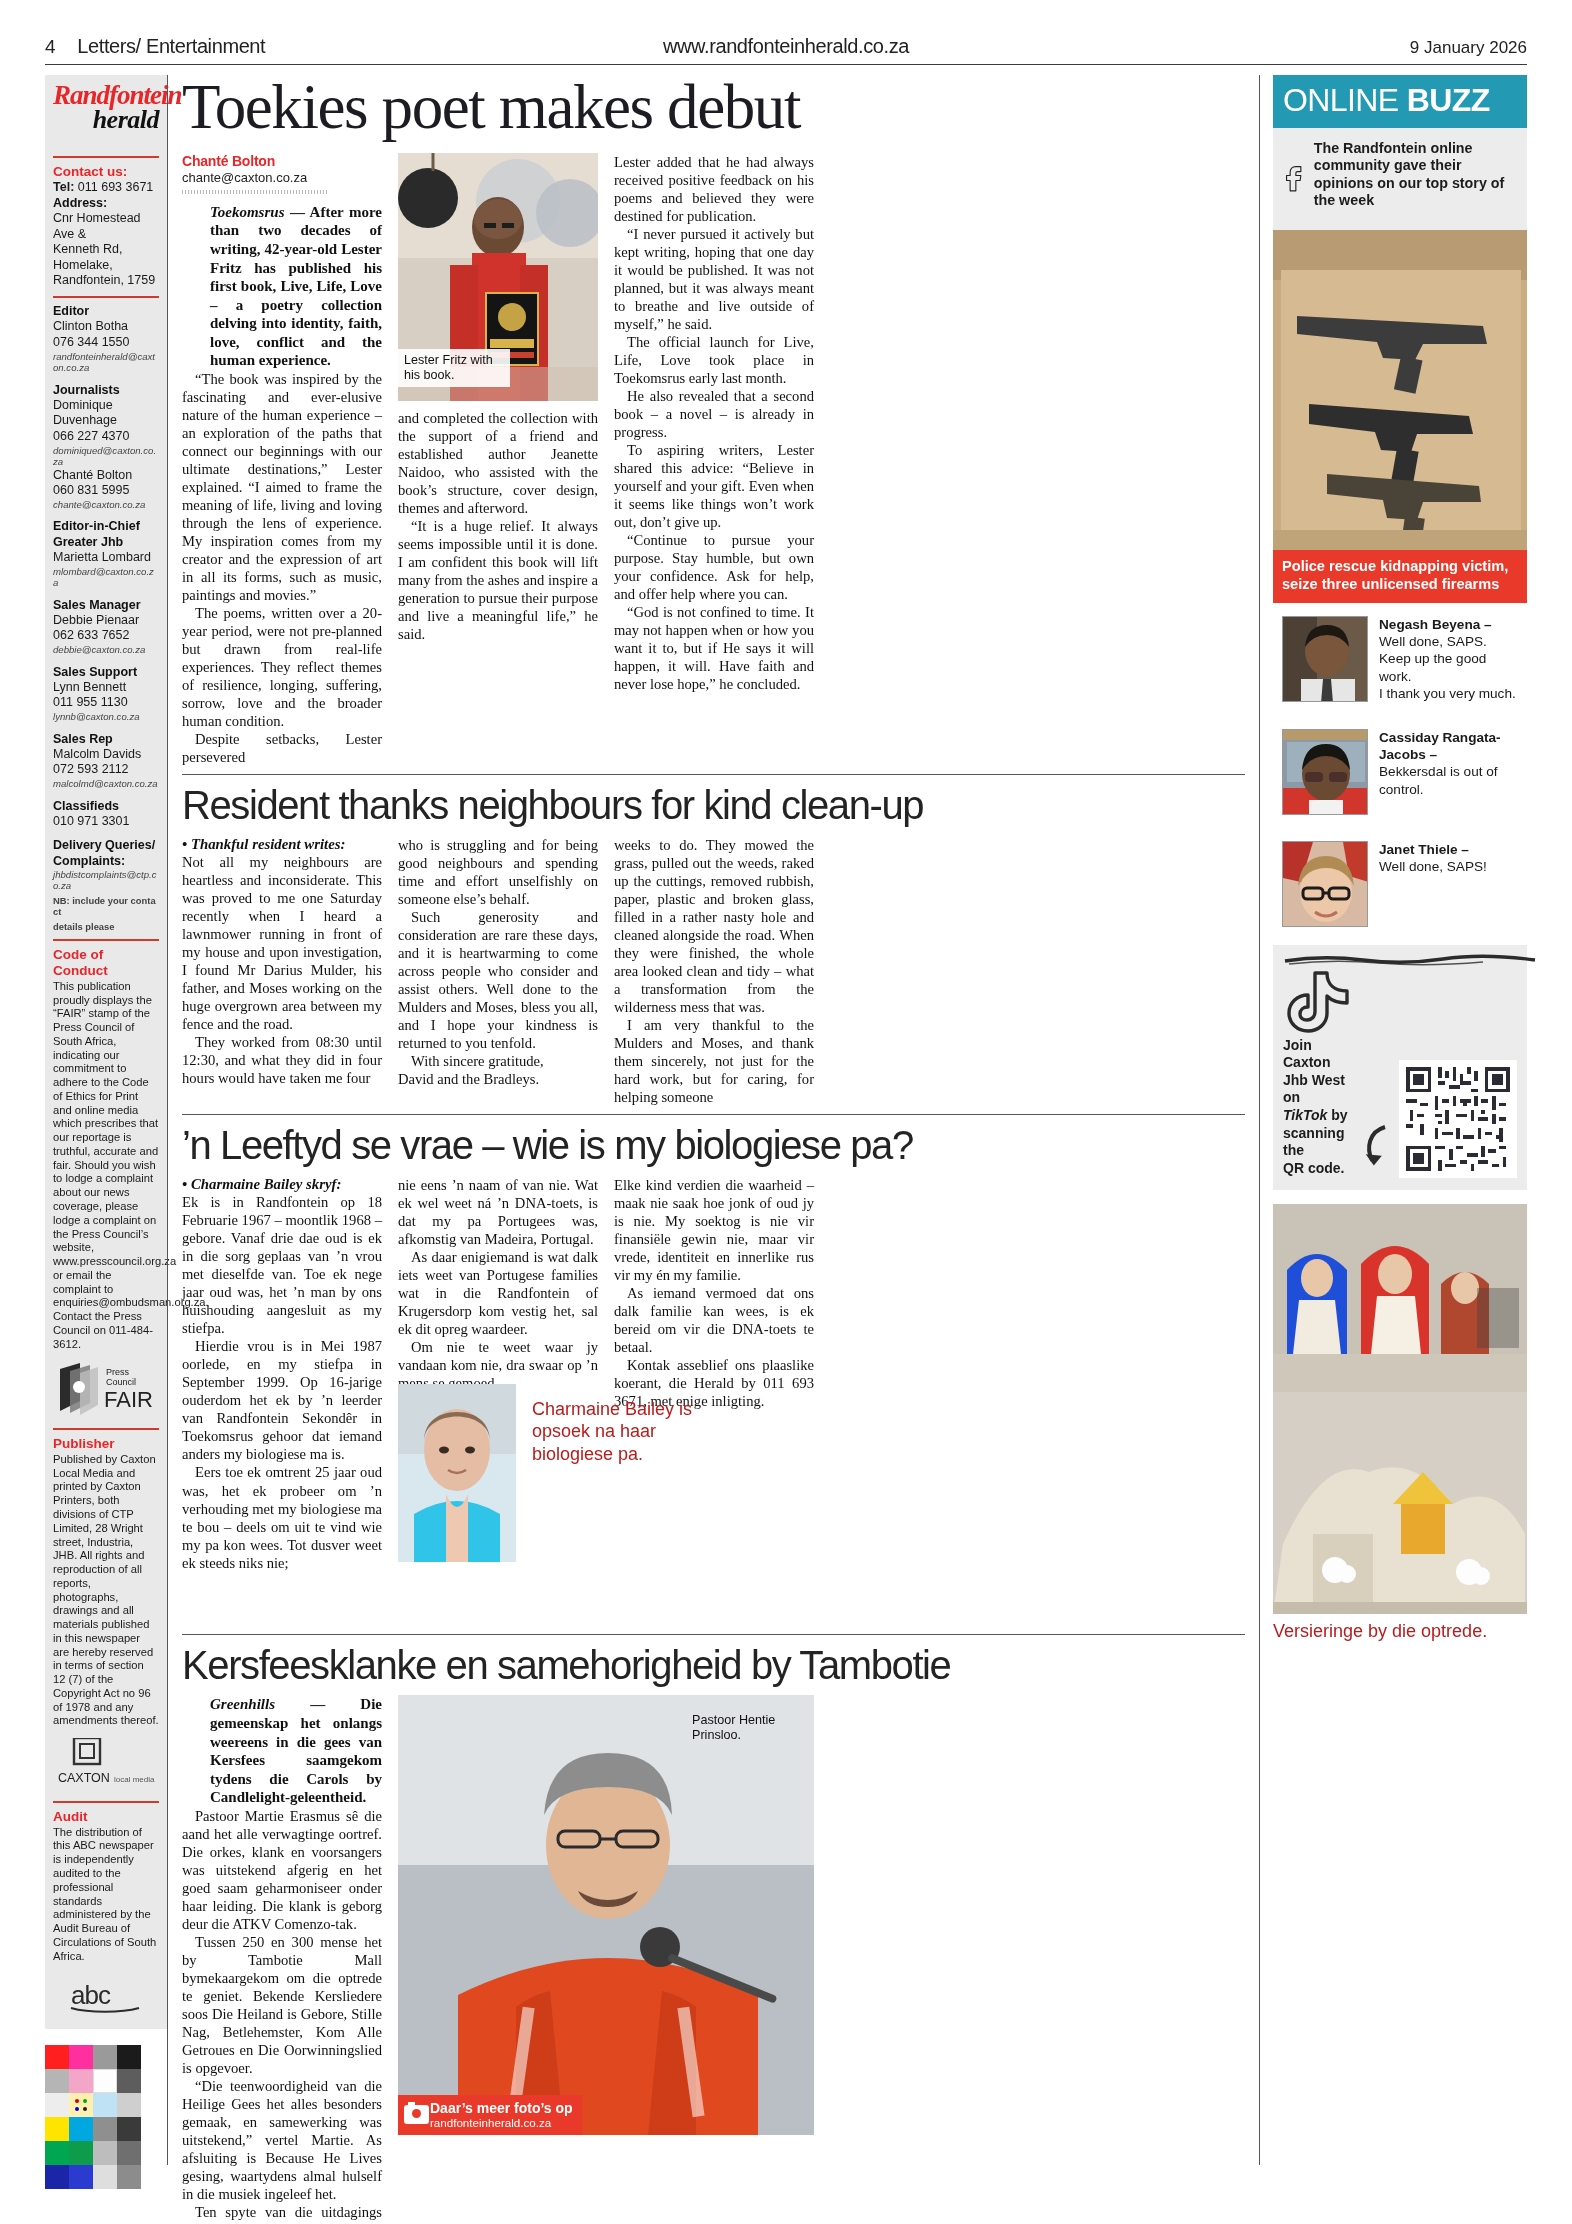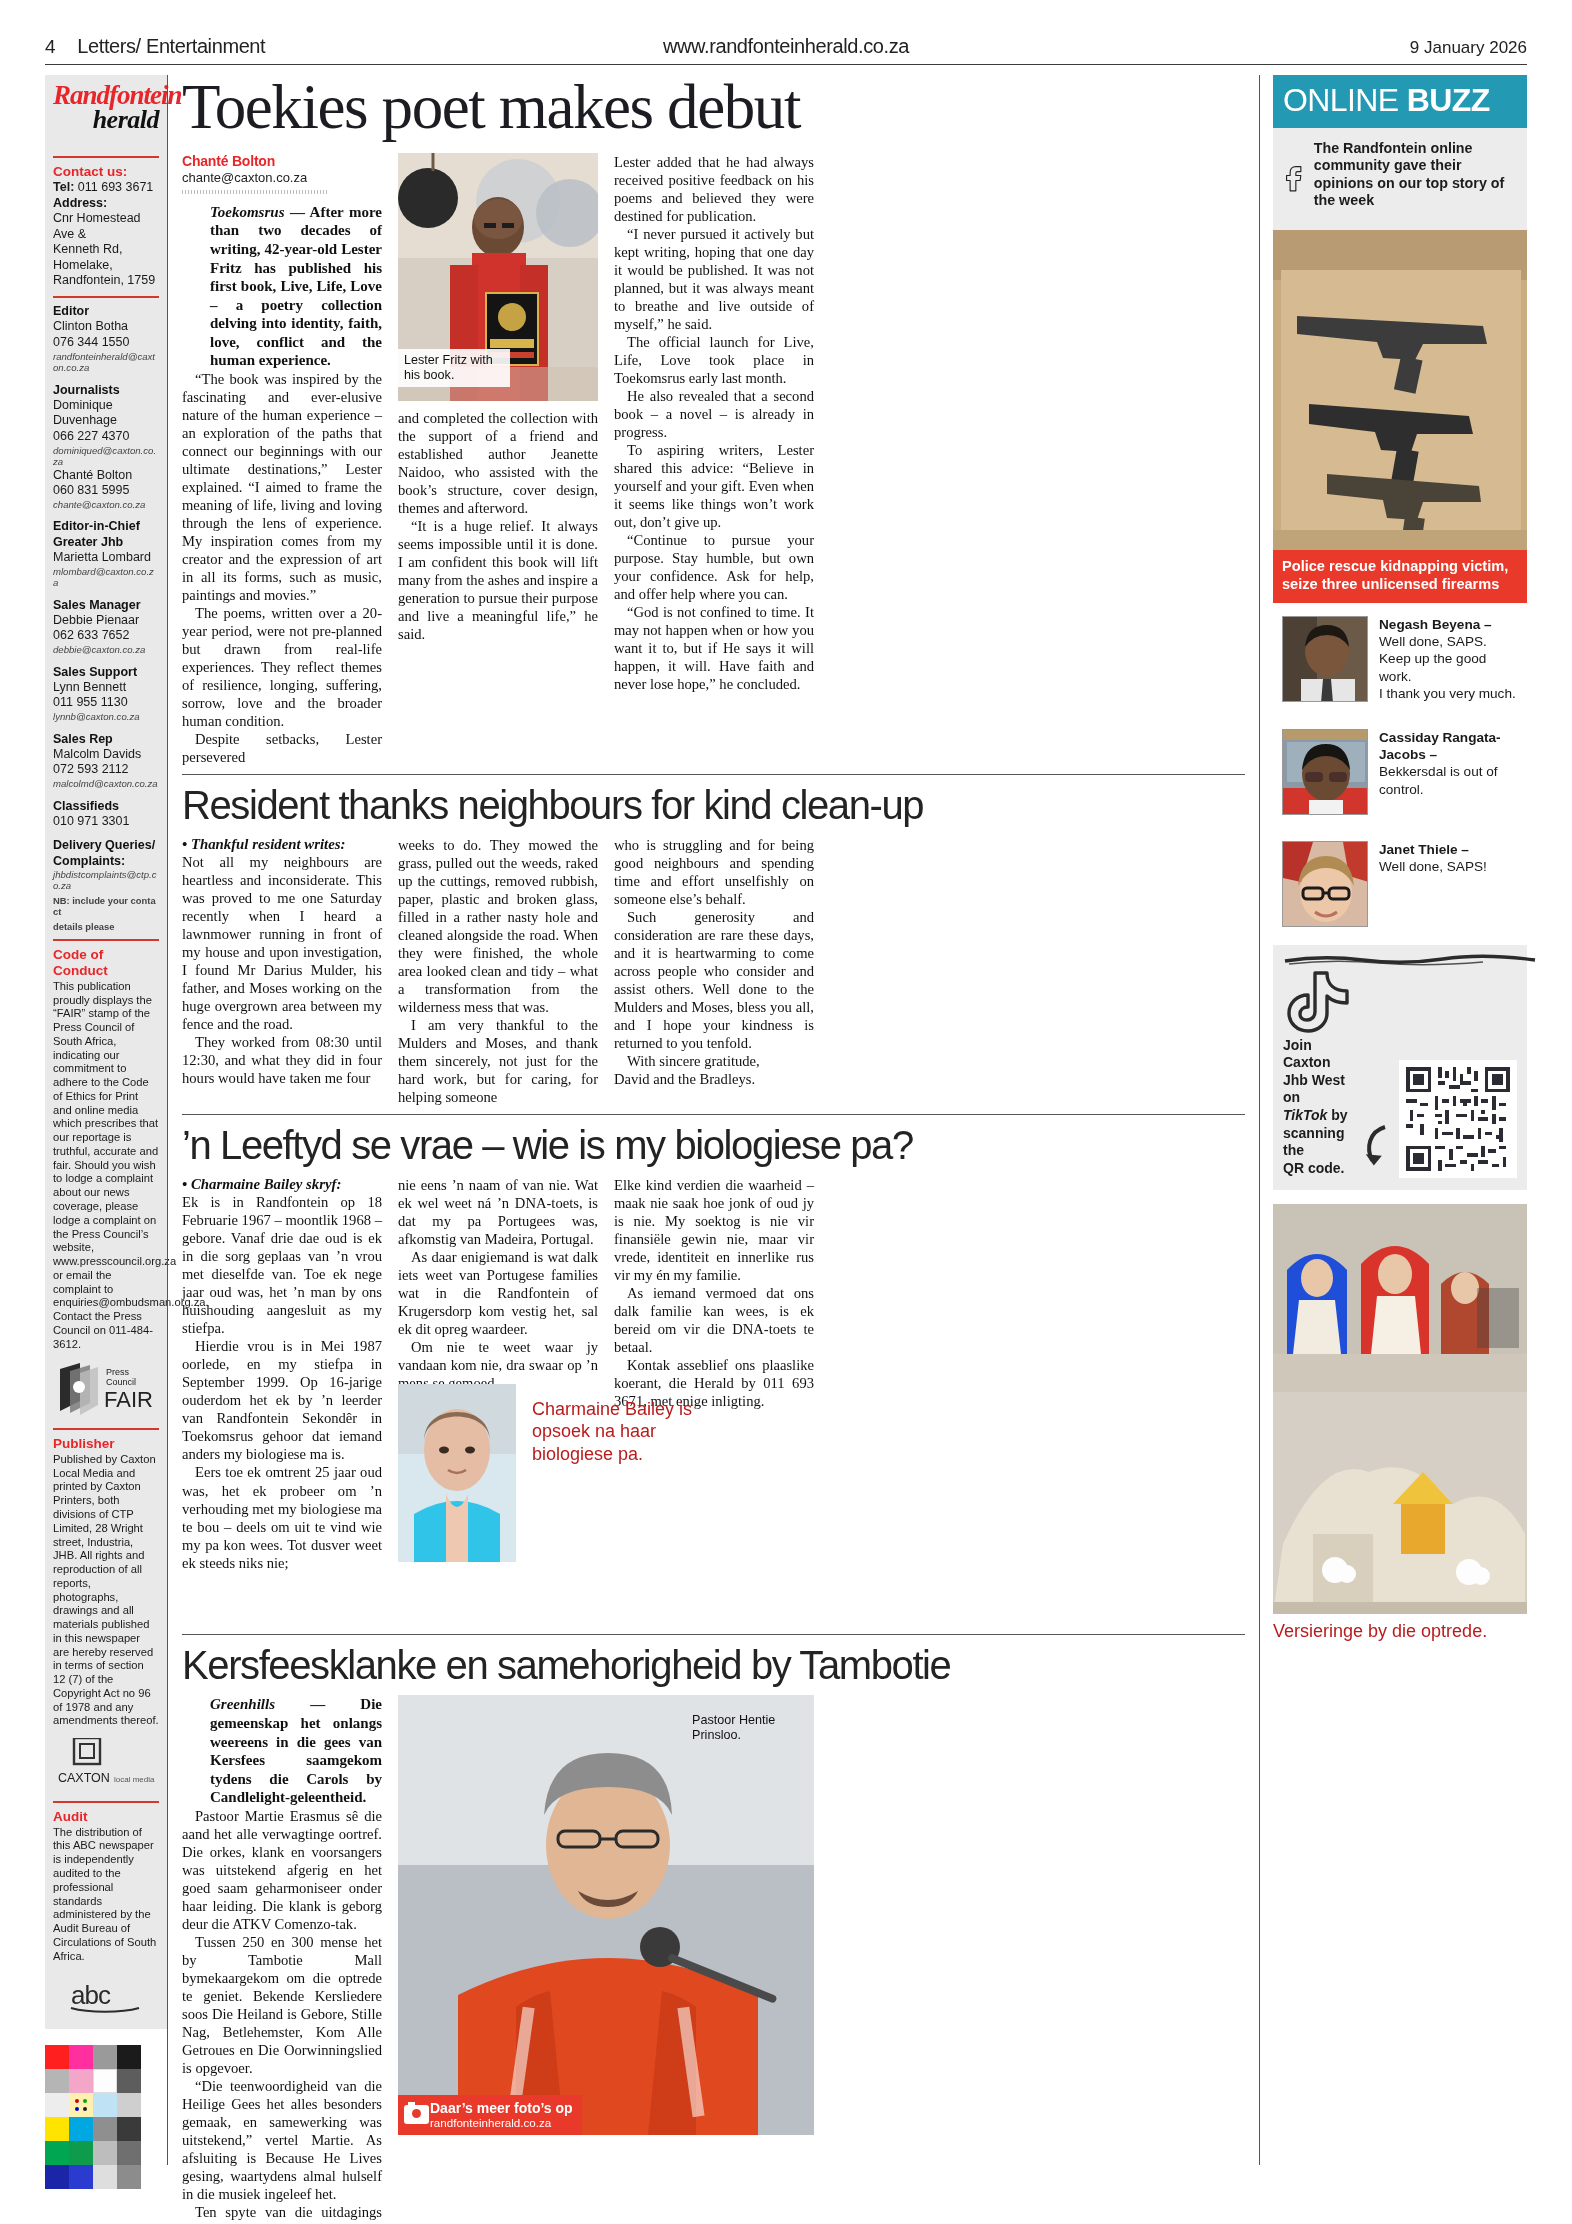--- a/index.html
+++ b/index.html
@@ -350,28 +350,28 @@
 
       <article>
         <h2 class="subhead">Resident thanks neighbours for kind clean-up</h2>
         <div style="display:flex; gap:16px;">
           <div style="width:200px;">
             <div class="bull">• Thankful resident writes:</div>
             <p class="bt first">Not all my neighbours are heartless and inconsiderate. This was proved to me one Saturday recently when I heard a lawnmower running in front of my house and upon investigation, I found Mr Darius Mulder, his father, and Moses working on the huge overgrown area between my fence and the road.</p>
             <p class="bt">They worked from 08:30 until 12:30, and what they did in four hours would have taken me four</p>
           </div>
           <div style="width:200px;">
-            <p class="bt first">weeks to do. They mowed the grass, pulled out the weeds, raked up the cuttings, removed rubbish, paper, plastic and broken glass, filled in a rather nasty hole and cleaned alongside the road. When they were finished, the whole area looked clean and tidy – what a transformation from the wilderness mess that was.</p>
-            <p class="bt">I am very thankful to the Mulders and Moses, and thank them sincerely, not just for the hard work, but for caring, for helping someone</p>
-          </div>
-          <div style="width:200px;">
             <p class="bt first">who is struggling and for being good neighbours and spending time and effort unselfishly on someone else’s behalf.</p>
             <p class="bt">Such generosity and consideration are rare these days, and it is heartwarming to come across people who consider and assist others. Well done to the Mulders and Moses, bless you all, and I hope your kindness is returned to you tenfold.</p>
             <p class="bt">With sincere gratitude,</p>
             <p class="bt first">David and the Bradleys.</p>
+          </div>
+          <div style="width:200px;">
+            <p class="bt first">weeks to do. They mowed the grass, pulled out the weeds, raked up the cuttings, removed rubbish, paper, plastic and broken glass, filled in a rather nasty hole and cleaned alongside the road. When they were finished, the whole area looked clean and tidy – what a transformation from the wilderness mess that was.</p>
+            <p class="bt">I am very thankful to the Mulders and Moses, and thank them sincerely, not just for the hard work, but for caring, for helping someone</p>
           </div>
         </div>
       </article>
 
       <hr class="hr-blk">
 
       <article>
         <h2 class="subhead">’n Leeftyd se vrae – wie is my biologiese pa?</h2>
         <div style="display:flex; gap:16px;">
           <div style="width:200px;">

